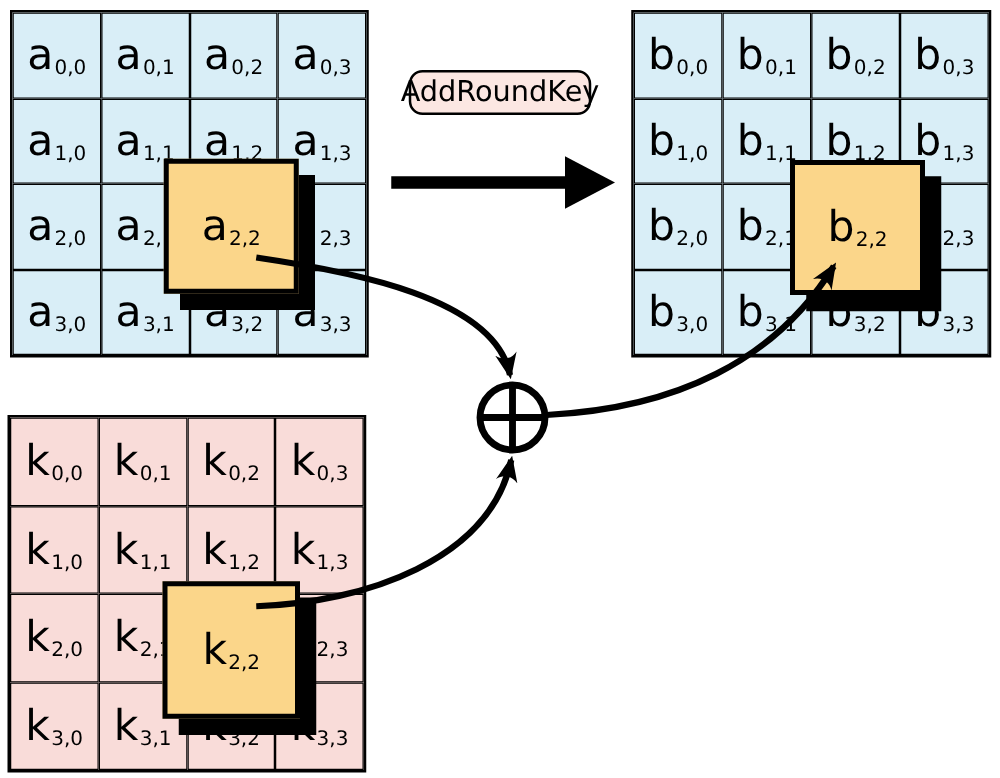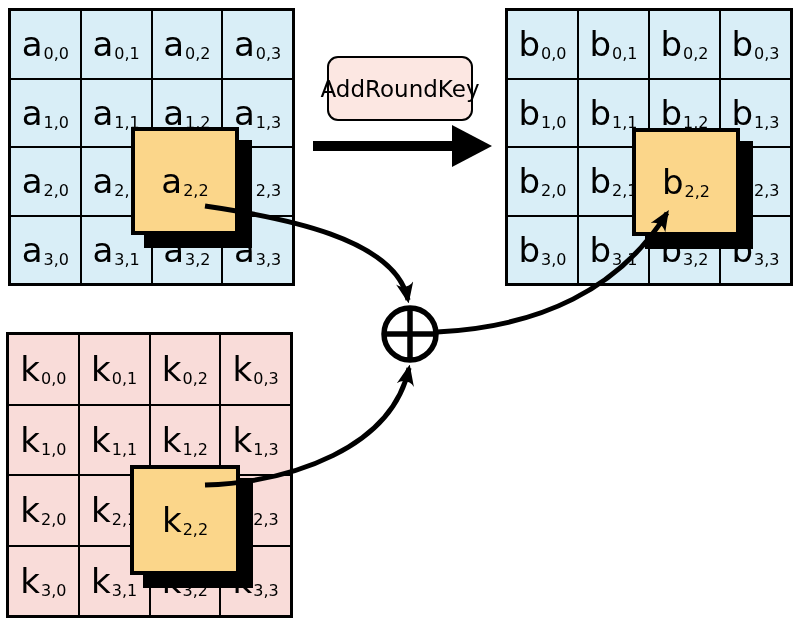--- a/index.html
+++ b/index.html
@@ -23,21 +23,21 @@
   .subscript{font-size:16px;position:relative;top:10px;margin-left:1px;}
   .hl{
     position:absolute;width:108px;height:108px;box-sizing:border-box;
     border:4px solid #000;box-shadow:13px 13px 0 #000;
     display:flex;align-items:center;justify-content:center;line-height:1;z-index:3;
   }
   .hl-a{left:131px;top:127px;}
   .hl-b{left:632px;top:128px;}
   .hl-k{left:130px;top:465px;height:110px;width:110px;}
   .opbox{
-    position:absolute;left:327px;top:56px;width:146px;height:65px;box-sizing:border-box;
+    position:absolute;left:327px;top:56px;width:146px;height:36px;box-sizing:border-box;
     border:2.5px solid #000;border-radius:11px;
     display:flex;align-items:center;justify-content:center;
     font-size:23px;white-space:nowrap;z-index:2;
   }
   svg.overlay{position:absolute;left:0;top:0;z-index:4;pointer-events:none;}
 </style>
 </head>
 <body>
 
 <div class="stage">

